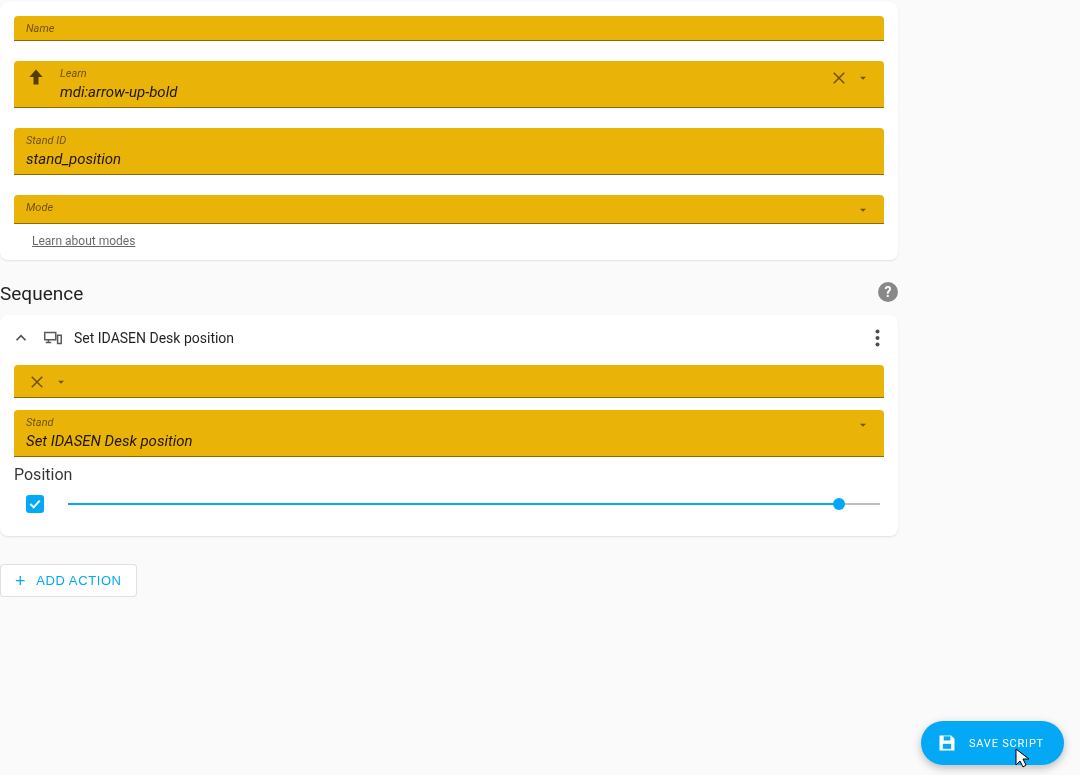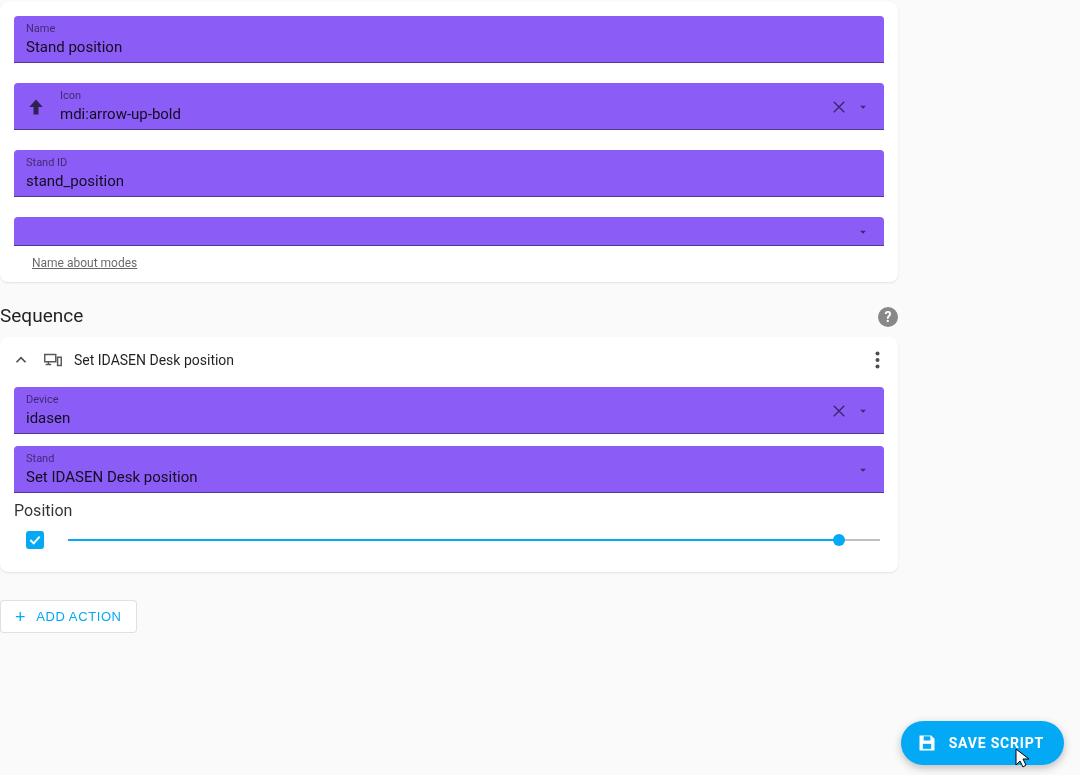--- a/index.html
+++ b/index.html
@@ -20,28 +20,29 @@
     border-radius: 8px;
     box-shadow: 0 1px 2px rgba(0,0,0,0.1);
     margin: 0 0 16px 0;
   }
   .top-card {
     width: 898px;
     margin-top: 2px;
     padding: 14px 14px 6px 14px;
   }
   .field {
-    background: #8b5cf6;
+    background: #eab308;
     border-bottom: 1px solid rgba(0,0,0,0.4);
     border-radius: 4px 4px 0 0;
     padding: 6px 12px 4px 12px;
     margin-bottom: 20px;
     position: relative;
     display: flex;
-    align-items: center;
+    align-items: flex-start;
+    font-style: italic;
   }
   .field-inner { flex: 1; }
   .field .label {
     font-size: 11px;
     color: rgba(0,0,0,0.55);
     line-height: 14px;
   }
   .field .value {
     font-size: 15px;
     color: rgba(0,0,0,0.87);
@@ -67,21 +68,21 @@
     text-decoration: underline;
     font-size: 12px;
     margin-left: 18px;
     display: inline-block;
     margin-bottom: 6px;
     cursor: pointer;
   }
   .section-header {
     width: 898px;
     display: flex;
-    align-items: flex-end;
+    align-items: flex-start;
     justify-content: space-between;
     margin: 22px 0 10px 0;
   }
   .section-header h2 {
     font-size: 19px;
     font-weight: 400;
     margin: 0;
   }
   .help-icon {
     width: 20px; height: 20px;
@@ -195,57 +196,55 @@
     position: absolute;
     right: 16px;
     bottom: 10px;
     background: #03a9f4;
     color: #fff;
     border-radius: 26px;
     padding: 12px 20px 12px 16px;
     display: inline-flex;
     align-items: center;
     gap: 12px;
-    font-size: 14px;
+    font-size: 11px;
     letter-spacing: 0.8px;
     box-shadow: 0 3px 8px rgba(0,0,0,0.25);
     cursor: pointer;
-    font-weight: bold;
   }
   .cursor {
     position: absolute;
     right: 48px;
     bottom: 6px;
     pointer-events: none;
   }
   svg { display: block; }
 </style>
 </head>
 <body>
 
 
 
 
 <div class="card top-card">
 
   <div class="field">
     <div class="field-inner">
       <div class="label">Name</div>
-      <div class="value">Stand position</div>
     </div>
   </div>
 
   <div class="field">
     <span class="prefix-icon">
       <svg width="20" height="20" viewBox="0 0 24 24">
           <path fill="currentColor" d="M12 3 L20 12 H15 V21 H9 V12 H4 Z"></path>
         </svg>
     </span>
     <div class="field-inner">
-      <div class="label">Icon</div>
+      <div class="label">Learn</div>
       <div class="value">mdi:arrow-up-bold</div>
     </div>
     <div class="suffix">
       <span class="clear-btn">
         <svg width="18" height="18" viewBox="0 0 24 24">
             <path stroke="currentColor" stroke-width="2" fill="none" d="M5 5 L19 19 M19 5 L5 19"></path>
           </svg>
       </span>
       <span class="chev-btn">
         <svg width="14" height="14" viewBox="0 0 24 24">
@@ -257,31 +256,32 @@
 
   <div class="field">
     <div class="field-inner">
       <div class="label">Stand ID</div>
       <div class="value">stand_position</div>
     </div>
   </div>
 
   <div class="field" style="margin-bottom:8px">
     <div class="field-inner">
+      <div class="label">Mode</div>
     </div>
     <div class="suffix">
       <span class="chev-btn">
         <svg width="14" height="14" viewBox="0 0 24 24">
             <path fill="currentColor" d="M7 10 L12 15 L17 10 Z"></path>
           </svg>
       </span>
     </div>
   </div>
 
-  <a class="link">Name about modes</a>
+  <a class="link">Learn about modes</a>
 </div>
 
 
 <div class="section-header">
   <h2>Sequence</h2>
   <div class="help-icon">?</div>
 </div>
 
 
 <div class="card seq-card">
@@ -301,24 +301,20 @@
       <svg width="5" height="18" viewBox="0 0 5 18">
           <circle cx="2.5" cy="2.5" r="2" fill="currentColor"></circle>
           <circle cx="2.5" cy="9" r="2" fill="currentColor"></circle>
           <circle cx="2.5" cy="15.5" r="2" fill="currentColor"></circle>
         </svg>
     </span>
   </div>
 
   <div class="seq-body">
     <div class="field">
-      <div class="field-inner">
-        <div class="label">Device</div>
-        <div class="value">idasen</div>
-      </div>
       <div class="suffix">
         <span class="clear-btn">
           <svg width="18" height="18" viewBox="0 0 24 24">
               <path stroke="currentColor" stroke-width="2" fill="none" d="M5 5 L19 19 M19 5 L5 19"></path>
             </svg>
         </span>
         <span class="chev-btn">
           <svg width="14" height="14" viewBox="0 0 24 24">
               <path fill="currentColor" d="M7 10 L12 15 L17 10 Z"></path>
             </svg>

